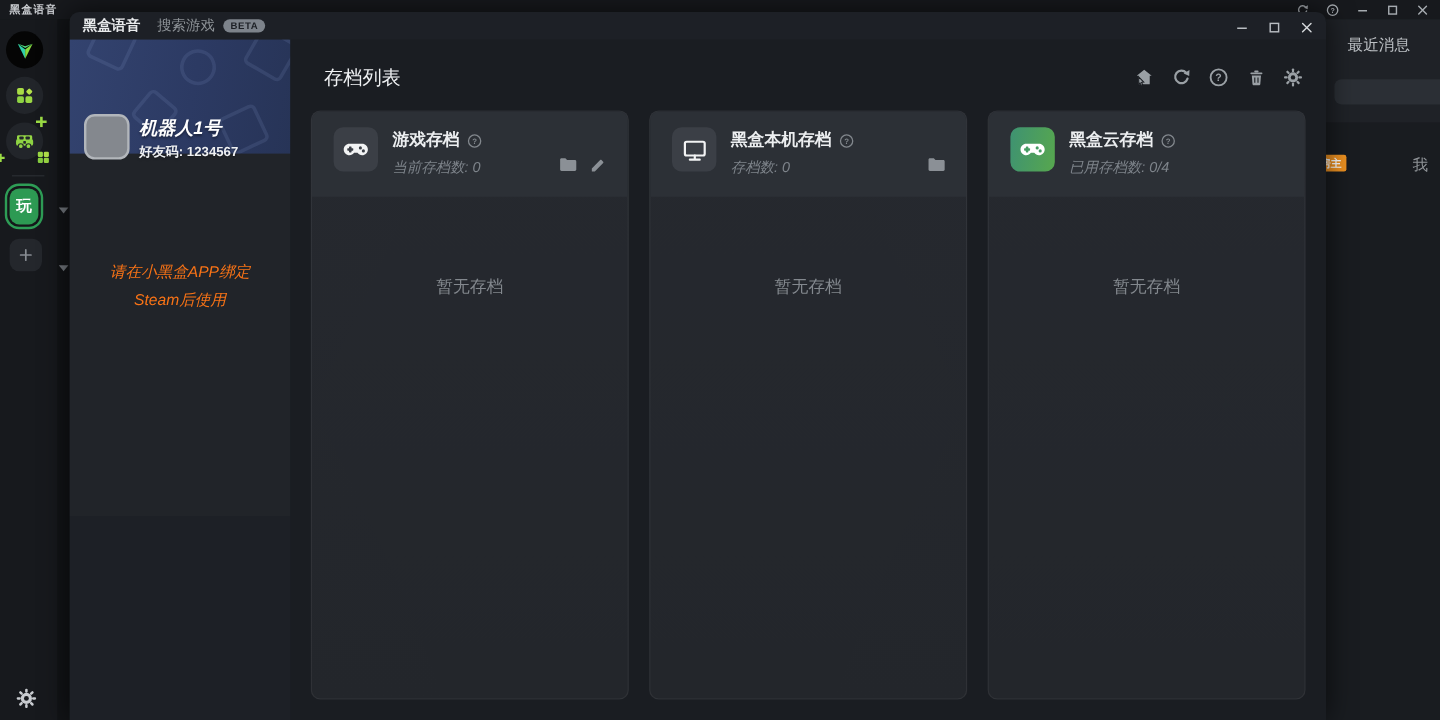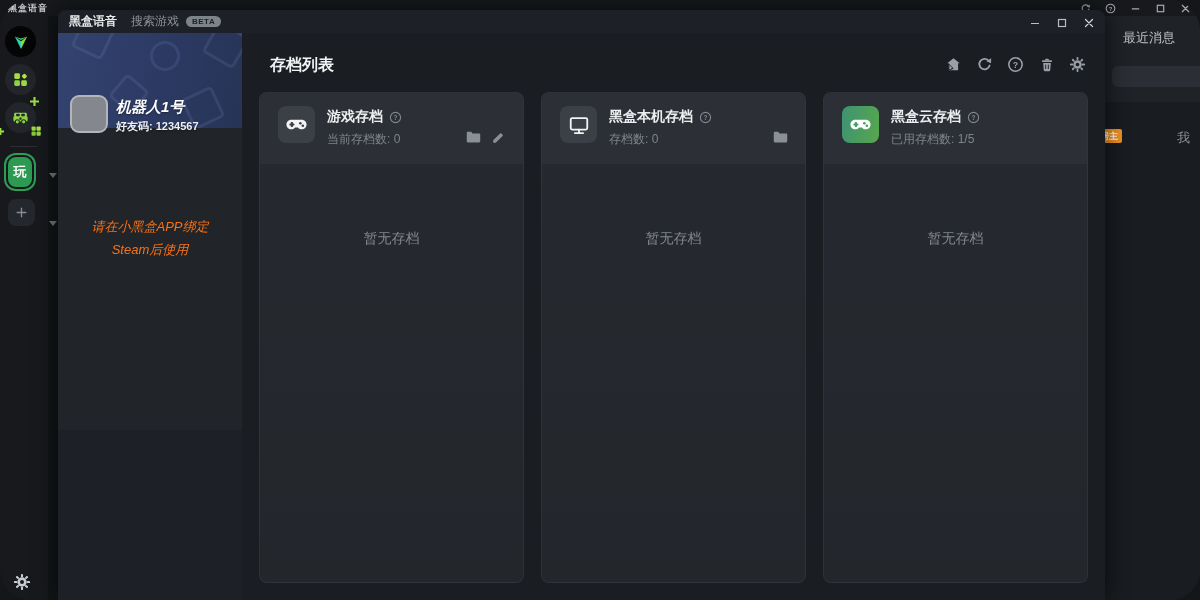--- a/index.html
+++ b/index.html
@@ -1,19 +1,19 @@
 <!DOCTYPE html>
 <html><head>
 <meta charset="utf-8">
 <style>
   * { margin:0; padding:0; box-sizing:border-box; }
   html,body { width:1200px; height:600px; overflow:hidden; }
   body { font-family:"Liberation Sans","DejaVu Sans",sans-serif; background:#141619; }
   .abs { position:absolute; }
-  #screen { position:relative; width:1200px; height:600px; background:#141619; overflow:hidden;border-radius:30px; }
+  #screen { position:relative; width:1200px; height:600px; background:#141619; overflow:hidden; }
 
   
   #outer-titlebar { left:0; top:0; width:1200px; height:16px; background:#17191d; display:flex; align-items:center; }
   #outer-title { margin-left:8px; font-size:9px; font-weight:bold; color:#c9ccd0; letter-spacing:1px; }
   #outer-controls { margin-left:auto; display:flex; align-items:center; gap:13px; padding-right:9px; }
   .win-ctl { width:12px; height:12px; display:flex; align-items:center; justify-content:center; cursor:pointer; }
 
   
   #sidebar { left:0; top:16px; width:48px; height:584px; background:#17191d; }
   .side-circle { position:absolute; width:31px; height:31px; border-radius:50%; background:#22252a; display:flex; align-items:center; justify-content:center; }
@@ -58,35 +58,35 @@
   #profile-name { position:absolute; left:58px; top:65px; font-size:15px; font-weight:bold; font-style:italic; color:#fff; z-index:2; text-shadow:0 1px 2px rgba(0,0,0,.4); }
   #friend-code { position:absolute; left:58px; top:86px; font-size:11px; font-weight:bold; color:#eef0f2; z-index:2; text-shadow:0 1px 2px rgba(0,0,0,.4); }
   #search-box { position:absolute; left:6px; top:113px; width:172px; height:26px; background:#16181c; border-radius:4px; display:flex; align-items:center; padding:0 8px; }
   #search-input { flex:1; margin-left:6px; background:transparent; border:none; outline:none; color:#c5c9cd; font-size:12px; font-family:inherit; width:100px; }
   #search-input::placeholder { color:#6d7278; }
   .hint-line { position:absolute; left:0; width:184px; text-align:center; font-size:13px; font-style:italic; color:#f97316; }
   #hint-1 { top:185px; } #hint-2 { top:208px; }
 
   
   #modal-main { position:absolute; left:184px; top:23px; width:863px; height:567px; background:#1a1d22; }
-  #main-title { position:absolute; left:28px; top:22px; font-size:16px; font-weight:bold; color:#f0f2f4; }
+  #main-title { position:absolute; left:28px; top:22px; font-size:16px; font-weight:normal; color:#f0f2f4; }
   #main-toolbar { position:absolute; right:18px; top:22px; display:flex; gap:12px; align-items:center; }
   .tool-btn { width:19px; height:19px; display:flex; align-items:center; justify-content:center; cursor:pointer; }
 
   .card { position:absolute; top:59px; width:265px; height:491px; border-radius:8px; border:1px solid rgba(255,255,255,.055);
           background:linear-gradient(180deg,#26292f 0%,#23262b 100%); overflow:hidden; cursor:pointer;padding-left:28px; }
   #card-0 { left:17px; } #card-1 { left:299px; } #card-2 { left:581px; }
   .card-header { position:absolute; left:0; top:0; width:100%; height:71px; background:#2c3036; }
   .tile { position:absolute; left:18px; top:13px; width:37px; height:37px; border-radius:8px; display:flex; align-items:center; justify-content:center; }
   .tile-dark { background:#3b3f46; }
   .tile-green { background:linear-gradient(100deg,#3e9272,#57a74e); }
   .card-title-row { position:absolute; left:67px; top:15px; display:flex; align-items:center; gap:6px; }
   .card-title { font-size:14px; font-weight:bold; color:#eceef0; }
   .help-circle { width:13px; height:13px; cursor:pointer; }
-  .card-subtitle { position:absolute; left:67px; top:38px; font-size:12px; color:#7e848b; }
+  .card-subtitle { position:absolute; left:67px; top:38px; font-size:12px; font-style:italic; color:#7e848b; }
   .card-actions { position:absolute; right:16px; top:36px; display:flex; gap:8px; align-items:center; }
   .card-action { width:17px; height:17px; display:flex; align-items:center; justify-content:center; cursor:pointer; }
   .card-empty { position:absolute; left:0; top:137px; width:100%; text-align:center; font-size:14px; color:#83888e; }
 
   svg { display:block; }
 </style>
 </head>
 <body>
 
 <div id="screen">
@@ -379,20 +379,20 @@
         </div>
         <div class="card-title-row">
           <span class="card-title">黑盒云存档</span>
           <span class="help-circle">
             <svg width="13" height="13" viewBox="0 0 24 24">
                 <circle cx="12" cy="12" r="9.4" fill="none" stroke="#82878d" stroke-width="2"></circle>
                 <text x="12" y="16.4" font-size="12" font-weight="bold" fill="#82878d" text-anchor="middle" font-family="'Liberation Sans',sans-serif">?</text>
               </svg>
           </span>
         </div>
-        <div class="card-subtitle">已用存档数: 1/5</div>
+        <div class="card-subtitle">已用存档数: 0/4</div>
         <div class="card-empty">暂无存档</div>
       </div>
 
     </div>
   </div>
 
 </div>
 
 </body></html>

